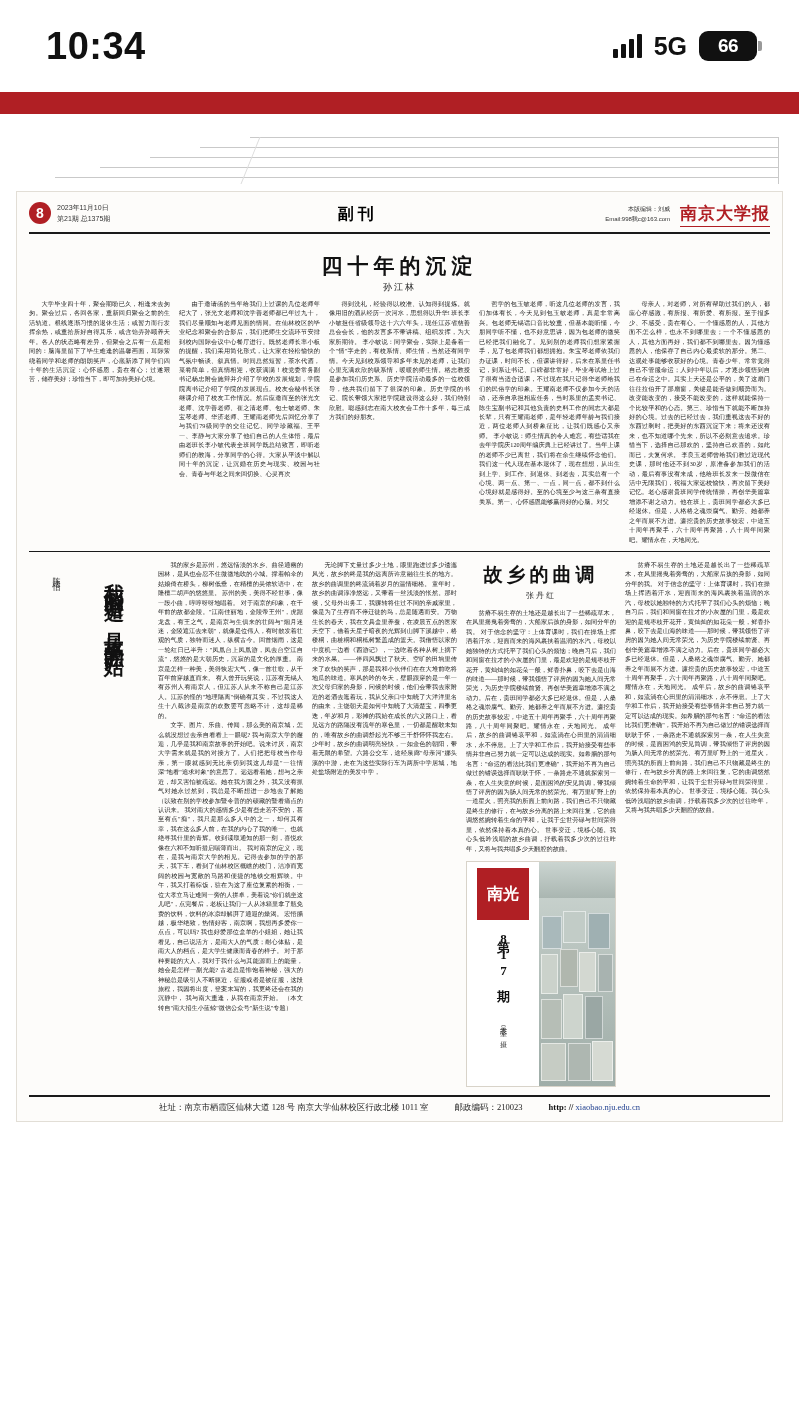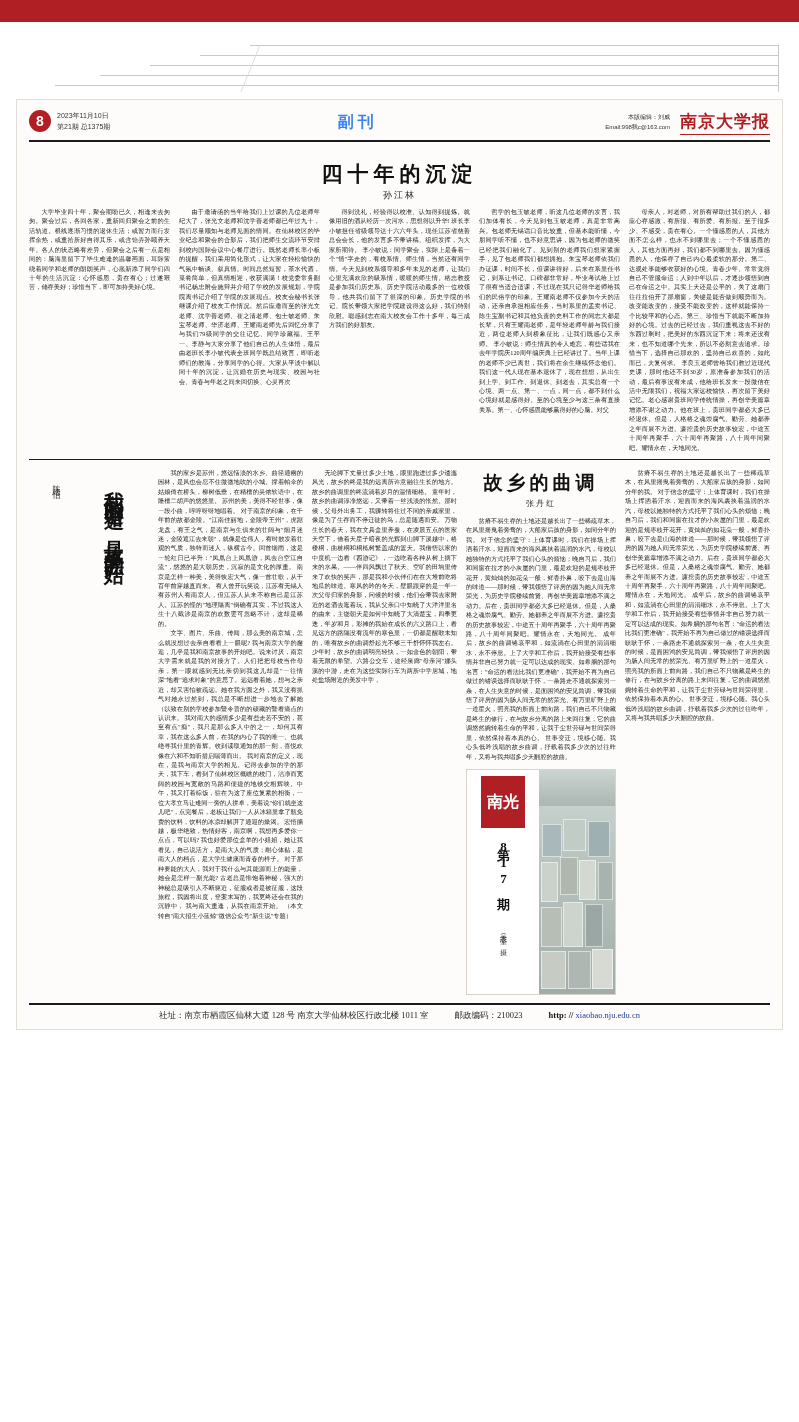--- a/index.html
+++ b/index.html
@@ -149,21 +149,21 @@
   .mast-date {
     font-size: 7px;
     line-height: 1.5;
     color: #333;
     padding-top: 1px;
   }
   .mast-center {
     font-size: 16px;
     font-weight: bold;
     letter-spacing: 4px;
-    color: #3b82f6;
+    color: #000000;
     padding-top: 2px;
   }
   .mast-right { display: flex; align-items: flex-start; gap: 10px; }
   .mast-editor {
     font-size: 6px;
     line-height: 1.6;
     color: #333;
     text-align: right;
     padding-top: 3px;
   }
@@ -265,21 +265,21 @@
   .photo-side {
     width: 72px;
     flex: none;
     padding: 6px 4px;
     display: flex;
     flex-direction: column;
     align-items: center;
     gap: 4px;
   }
   .seal {
-    width: 44px; height: 52px;
+    width: 52px; height: 52px;
     background: #b01f24;
     color: #fff;
     font-family: "Liberation Serif", serif;
     font-size: 16px;
     font-weight: bold;
     line-height: 1.05;
     display: flex; align-items: center; justify-content: center;
     text-align: center;
     letter-spacing: 0;
   }
@@ -331,20 +331,33 @@
   }
   .footer .url { color: #1f3f8f; }
   .footer .url b { color: #111; }
   .tail { height: 14px; background: #fff; }
 </style>
 </head>
 <body>
 
 <div class="screen">
 
+  <div class="statusbar">
+    <div class="clock">10:34</div>
+    <div class="status-right">
+      <span class="bars">
+          <i></i>
+          <i></i>
+          <i></i>
+          <i></i>
+        </span>
+      <span class="net">5G</span>
+      <span class="battery">66</span>
+    </div>
+  </div>
 
   <div class="redband"></div>
   <div class="band-gap"></div>
 
   <div class="stack">
     <div class="sheet s1"></div>
     <div class="sheet s2"></div>
     <div class="sheet s3"></div>
     <div class="sheet s4"></div>
     <div class="sheet s5"></div>

